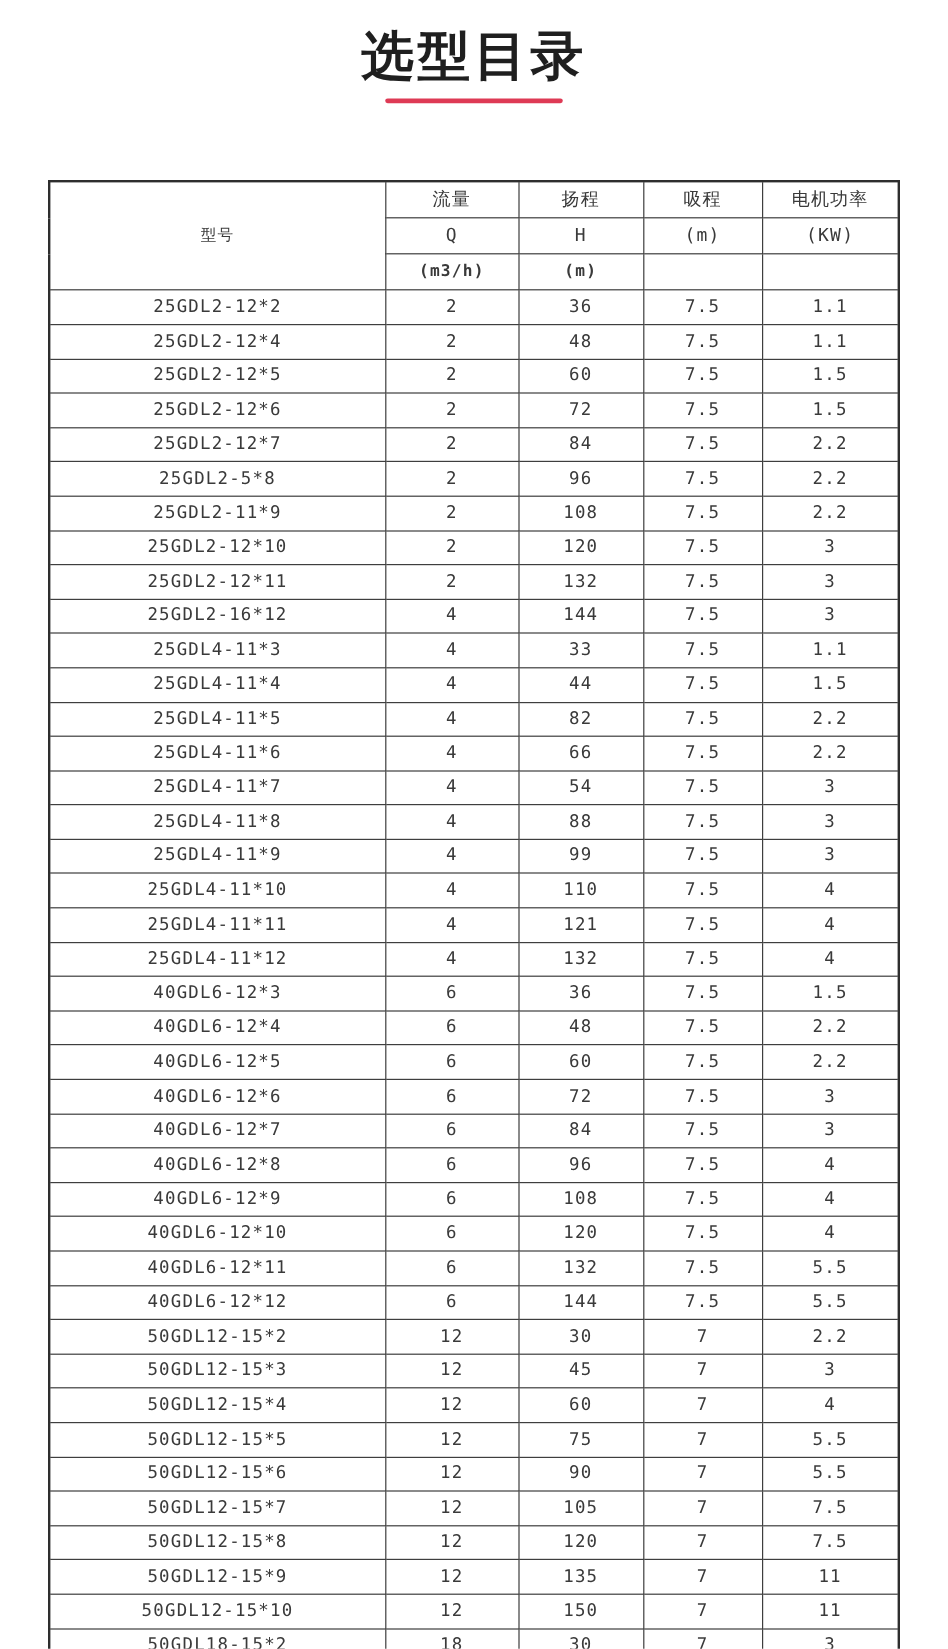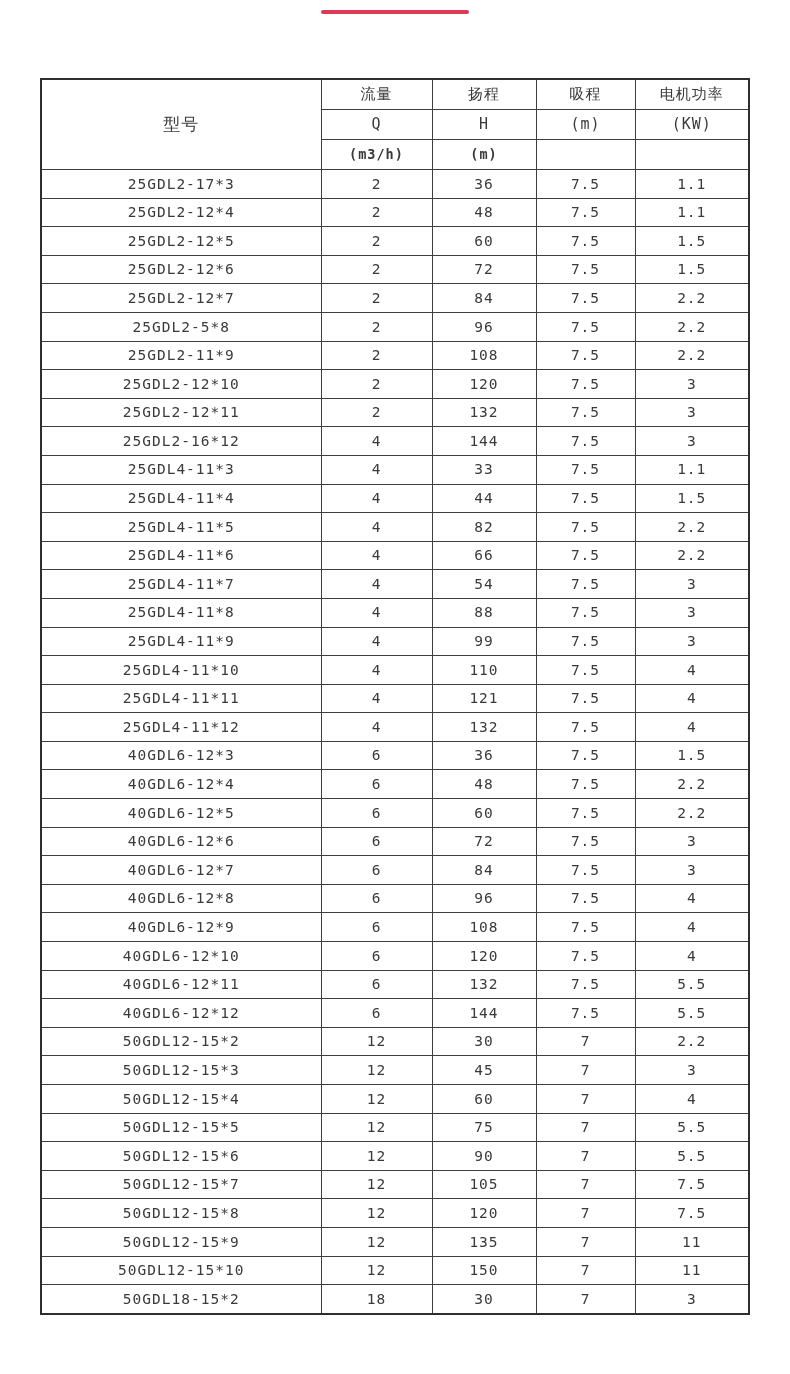--- a/index.html
+++ b/index.html
@@ -55,38 +55,39 @@
   thead td {
     height: 29px;
     font-size: 15px;
     letter-spacing: 1px;
   }
   thead td.unit-row {
     font-size: 13.5px;
     font-weight: bold;
   }
   thead td.model-head {
-    font-size: 17px;
+    font-size: 13px;
   }
   tbody td {
     height: 27.6px;
     font-size: 14.5px;
     letter-spacing: 1px;
   }
   col.c1 { width: 280px; }
   col.c2 { width: 111px; }
   col.c3 { width: 104px; }
   col.c4 { width: 99px; }
   col.c5 { width: 114px; }
 </style>
 </head>
 <body>
 
 <div class="page">
 
+  <h1 class="page-title">选型目录</h1>
 
   <div class="title-underline" style="background: rgb(222, 58, 85);"></div>
 
   <table class="catalog">
     <colgroup>
       <col class="c1">
         <col class="c2">
         <col class="c3">
         <col class="c4">
         <col class="c5">
@@ -107,21 +108,21 @@
       </tr>
       <tr>
         <td class="unit-row">(m3/h)</td>
         <td class="unit-row">(m)</td>
         <td class="unit-row"></td>
         <td class="unit-row"></td>
       </tr>
     </thead>
     <tbody>
         <tr>
-          <td>25GDL2-17*3</td>
+          <td>25GDL2-12*2</td>
           <td>2</td>
           <td>36</td>
           <td>7.5</td>
           <td>1.1</td>
         </tr>
         <tr>
           <td>25GDL2-12*4</td>
           <td>2</td>
           <td>48</td>
           <td>7.5</td>

